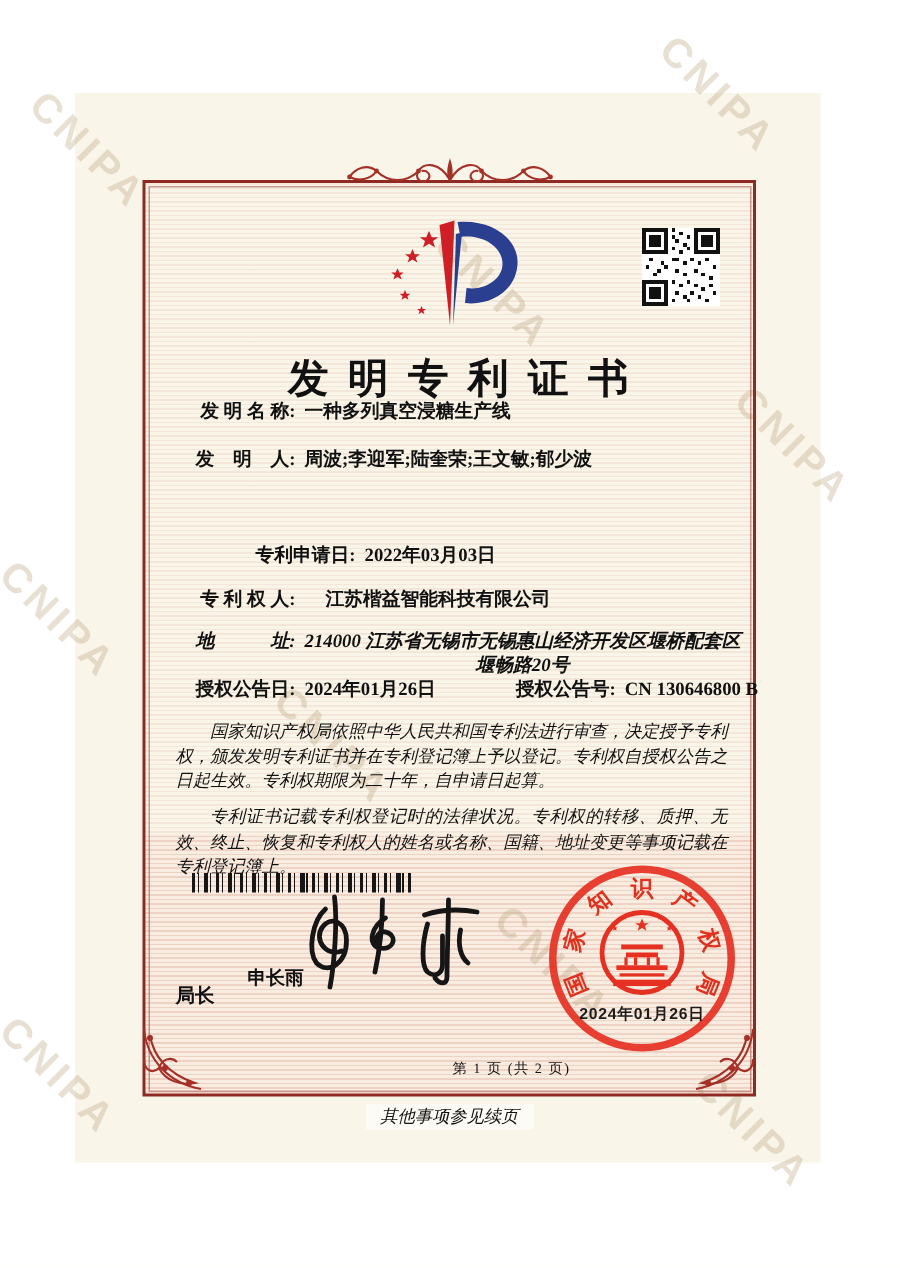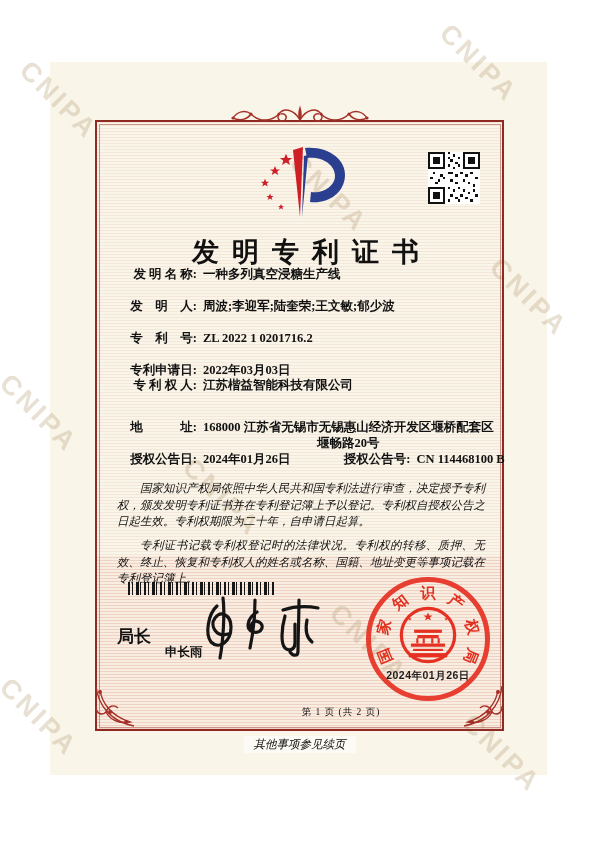--- a/index.html
+++ b/index.html
@@ -24,21 +24,21 @@
   .row{left:117px;display:flex;font-size:12.5px;font-weight:bold;line-height:1.25;}
   .row .lbl{width:80px;flex:0 0 auto;white-space:pre;text-align:right;}
   .row .val{margin-left:6px;text-align:center;}
   .addr-val .l2{display:block;}
   .grant2{margin-left:40px;display:flex;}
   .paras{left:117px;top:480px;width:368px;font-size:11.5px;line-height:1.45;text-align:justify;
          font-style:italic;z-index:4;position:absolute;}
   .paras p{margin:0 0 7px 0;text-indent:2em;}
   .barcode{left:128px;top:582px;width:146px;height:13px;
      background-image:repeating-linear-gradient(90deg,#161616 0 2px,transparent 2px 4px,#161616 4px 5px,transparent 5px 8px,#161616 8px 11px,transparent 11px 12px,#161616 12px 13px,transparent 13px 16px);}
-  .director-label{left:117px;top:625px;font-size:17px;font-weight:bold;
+  .director-label{left:117px;top:655px;font-size:13px;font-weight:bold;
      font-family:"Liberation Sans","DejaVu Sans",sans-serif;}
   .director-name{left:117px;top:644px;font-size:12.5px;font-weight:bold;
      font-family:"Liberation Sans","DejaVu Sans",sans-serif;margin-left:48px;}
   .signature{left:195px;top:594px;z-index:5;}
   .seal{left:366px;top:577px;width:124px;height:124px;z-index:6;}
   .seal-ring{position:absolute;inset:0;border:5px solid rgba(229,48,34,0.92);border-radius:50%;box-sizing:border-box;}
   .seal-char{position:absolute;width:18px;height:18px;text-align:center;font-size:15px;font-weight:bold;
      color:#e2301f;line-height:18px;}
   .seal-date{position:absolute;left:0;top:92px;width:124px;text-align:center;font-size:10.5px;
      font-weight:bold;color:#1c1c1c;letter-spacing:0.5px;z-index:2;
@@ -200,45 +200,41 @@
   <div class="abs title">发明专利证书</div>
 
   <div class="abs row" style="top:267px;">
     <span class="lbl">发 明 名 称:</span>
     <span class="val">一种多列真空浸糖生产线</span>
   </div>
   <div class="abs row" style="top:299px;">
     <span class="lbl">发　明　人:</span>
     <span class="val">周波;李迎军;陆奎荣;王文敏;郁少波</span>
   </div>
-  <div class="abs row" style="top:331px;">
-    <span class="lbl">专　利　号:</span>
-    <span class="val">ZL 2022 1 0201716.2</span>
-  </div>
-  <div class="abs row" style="top:363px;">
+  <div class="abs row" style="top:363px;margin-left:40px;">
     <span class="lbl">专利申请日:</span>
     <span class="val">2022年03月03日</span>
   </div>
-  <div class="abs row" style="top:378px;">
+  <div class="abs row" style="top:392px;gap:14px;">
     <span class="lbl">专 利 权 人:</span>
     <span class="val">江苏楷益智能科技有限公司</span>
   </div>
-  <div class="abs row" style="top:420px;">
+  <div class="abs row" style="top:420px;font-style:italic;">
     <span class="lbl">地　　　址:</span>
     <span class="val addr-val">
-      <span class="l1">168000 江苏省无锡市无锡惠山经济开发区堰桥配套区</span>
+      <span class="l1">214000 江苏省无锡市无锡惠山经济开发区堰桥配套区</span>
       <span class="l2">堰畅路20号</span>
     </span>
   </div>
   <div class="abs row" style="top:452px;">
     <span class="lbl">授权公告日:</span>
     <span class="val">2024年01月26日</span>
     <span class="grant2">
       <span class="lbl">授权公告号:</span>
-      <span class="val">CN 114468100 B</span>
+      <span class="val">CN 130646800 B</span>
     </span>
   </div>
 
   <div class="paras">
     <p>国家知识产权局依照中华人民共和国专利法进行审查，决定授予专利权，颁发发明专利证书并在专利登记簿上予以登记。专利权自授权公告之日起生效。专利权期限为二十年，自申请日起算。</p>
     <p>专利证书记载专利权登记时的法律状况。专利权的转移、质押、无效、终止、恢复和专利权人的姓名或名称、国籍、地址变更等事项记载在专利登记簿上。</p>
   </div>
 
   <div class="abs barcode"></div>
 

